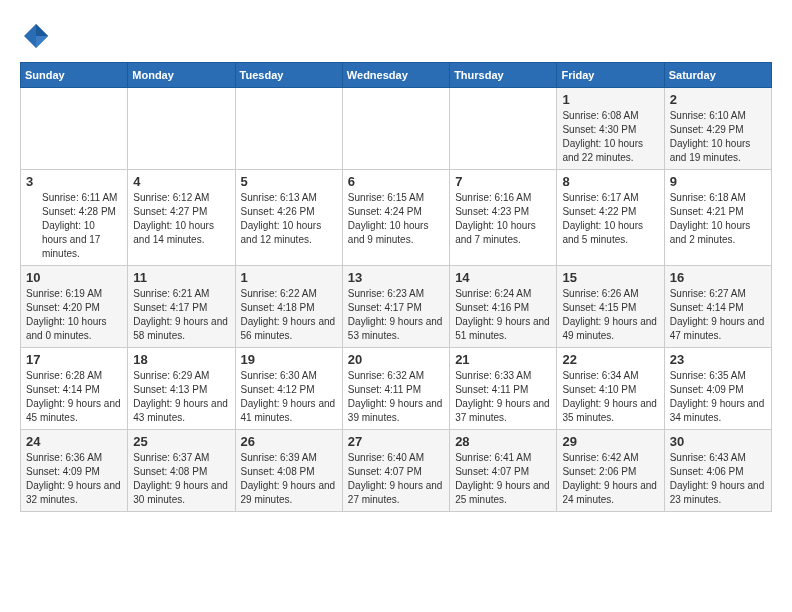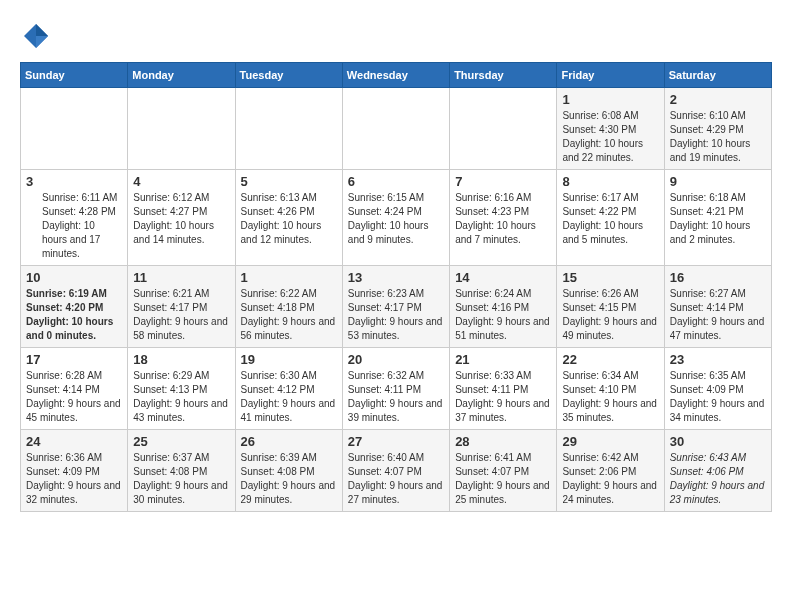--- a/index.html
+++ b/index.html
@@ -191,21 +191,21 @@
         <td>
           <span class="day-num">9</span>
           <div class="cell-content" style="white-space: pre-line;">Sunrise: 6:18 AM
 Sunset: 4:21 PM
 Daylight: 10 hours and 2 minutes.</div>
         </td>
       </tr>
       <tr>
         <td>
           <span class="day-num">10</span>
-          <div class="cell-content" style="white-space: pre-line; font-weight: bold;">Sunrise: 6:19 AM
+          <div class="cell-content" style="white-space: pre-line;">Sunrise: 6:19 AM
 Sunset: 4:20 PM
 Daylight: 10 hours and 0 minutes.</div>
         </td>
         <td>
           <span class="day-num">11</span>
           <div class="cell-content" style="white-space: pre-line;">Sunrise: 6:21 AM
 Sunset: 4:17 PM
 Daylight: 9 hours and 58 minutes.</div>
         </td>
         <td>
@@ -315,19 +315,19 @@
 Daylight: 9 hours and 25 minutes.</div>
         </td>
         <td>
           <span class="day-num">29</span>
           <div class="cell-content" style="white-space: pre-line;">Sunrise: 6:42 AM
 Sunset: 2:06 PM
 Daylight: 9 hours and 24 minutes.</div>
         </td>
         <td>
           <span class="day-num">30</span>
-          <div class="cell-content" style="white-space: pre-line; font-style: italic;">Sunrise: 6:43 AM
+          <div class="cell-content" style="white-space: pre-line;">Sunrise: 6:43 AM
 Sunset: 4:06 PM
 Daylight: 9 hours and 23 minutes.</div>
         </td>
       </tr>
     </tbody>
 </table>
 
 </body></html>

